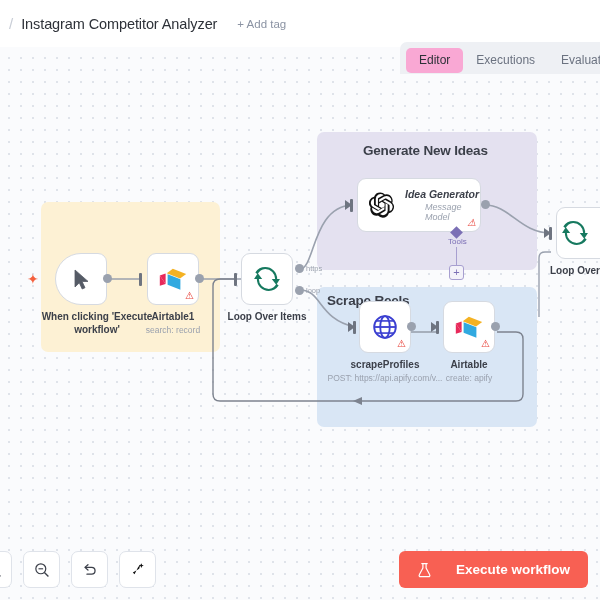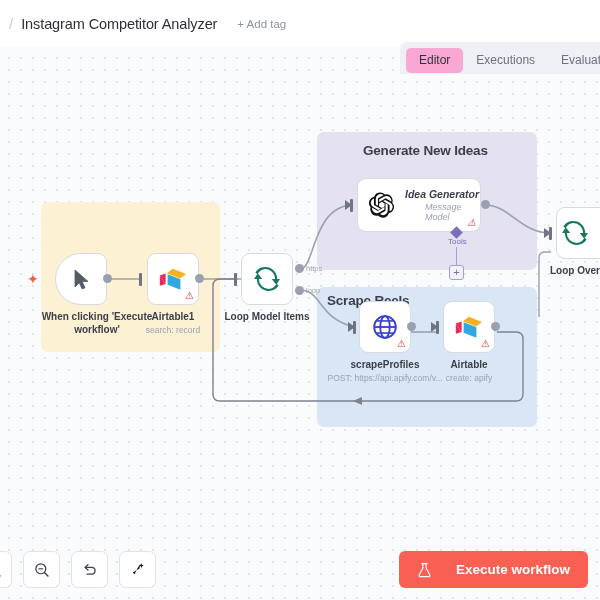--- a/index.html
+++ b/index.html
@@ -248,21 +248,21 @@
         <path d="M12 3.5 A8.5 8.5 0 0 1 20.5 12 L17.6 12 L21.4 17 L24.6 12 L22.2 12
                  A10.2 10.2 0 0 0 12 1.8 A10.2 10.2 0 0 0 3.5 6.4 L5.4 8.0 A8.5 8.5 0 0 1 12 3.5 Z" fill="#16795f" transform="translate(-1.5,0)"></path>
         <path d="M12 20.5 A8.5 8.5 0 0 1 3.5 12 L6.4 12 L2.6 7 L-0.6 12 L1.8 12
                  A10.2 10.2 0 0 0 12 22.2 A10.2 10.2 0 0 0 20.5 17.6 L18.6 16.0 A8.5 8.5 0 0 1 12 20.5 Z" fill="#16795f" transform="translate(1.5,0)"></path>
       </svg>
     </div>
     <div class="port" style="left:295px; top:217px;"></div>
     <div class="port-label" style="left:306px; top:217px;">https</div>
     <div class="port" style="left:295px; top:239px;"></div>
     <div class="port-label" style="left:306px; top:239px;">loop</div>
-    <div class="node-label" style="left:212px; top:264px; width:110px;">Loop Model Items</div>
+    <div class="node-label" style="left:212px; top:264px; width:110px;">Loop Over Items</div>
 
     <div class="in-arrow" style="left:345px; top:153px;"></div>
     <div class="in-bar" style="left:350px; top:152px;"></div>
     <div class="node wide" style="left:357px; top:131px;font-style:italic;">
       <span class="wn-icon">
         <svg width="26" height="26" viewBox="0 0 24 24">
           <path d="M21.5 9.9a5.8 5.8 0 0 0-.5-4.8 5.9 5.9 0 0 0-6.3-2.8A5.8 5.8 0 0 0 10.3.4a5.9 5.9 0 0 0-5.6 4 5.8 5.8 0 0 0-3.9 2.8 5.9 5.9 0 0 0 .7 6.9 5.8 5.8 0 0 0 .5 4.8 5.9 5.9 0 0 0 6.3 2.8 5.8 5.8 0 0 0 4.4 2 5.9 5.9 0 0 0 5.6-4.1 5.8 5.8 0 0 0 3.9-2.8 5.9 5.9 0 0 0-.7-6.9zM12.9 21.4a4.4 4.4 0 0 1-2.8-1l.14-.08 4.64-2.68a.75.75 0 0 0 .38-.66v-6.54l1.96 1.13a.07.07 0 0 1 .04.05v5.42a4.4 4.4 0 0 1-4.36 4.36zM3.5 17.4a4.4 4.4 0 0 1-.52-2.95l.14.085 4.65 2.68a.75.75 0 0 0 .76 0l5.67-3.27v2.26a.07.07 0 0 1-.03.06l-4.7 2.71a4.4 4.4 0 0 1-5.97-1.6zM2.28 7.9a4.4 4.4 0 0 1 2.3-1.93V11.5a.75.75 0 0 0 .38.65l5.66 3.27-1.96 1.13a.07.07 0 0 1-.07 0L3.85 13.84A4.4 4.4 0 0 1 2.28 7.9zM18.6 11.7l-5.67-3.3 1.96-1.13a.07.07 0 0 1 .07 0l4.7 2.72a4.36 4.36 0 0 1-.67 7.87v-5.5a.75.75 0 0 0-.39-.66zM20.55 8.8l-.14-.09-4.64-2.7a.75.75 0 0 0-.76 0L9.34 9.28V7.02a.07.07 0 0 1 .03-.06l4.7-2.71a4.36 4.36 0 0 1 6.48 4.52zM8.27 12.77l-1.96-1.13a.07.07 0 0 1-.04-.06V6.17a4.36 4.36 0 0 1 7.15-3.35l-.14.08-4.64 2.68a.75.75 0 0 0-.38.66zM9.34 10.5l2.53-1.46 2.53 1.46v2.92l-2.53 1.46-2.53-1.46z" fill="#111111"></path>
         </svg>
       </span>
       <span class="wn-text">

